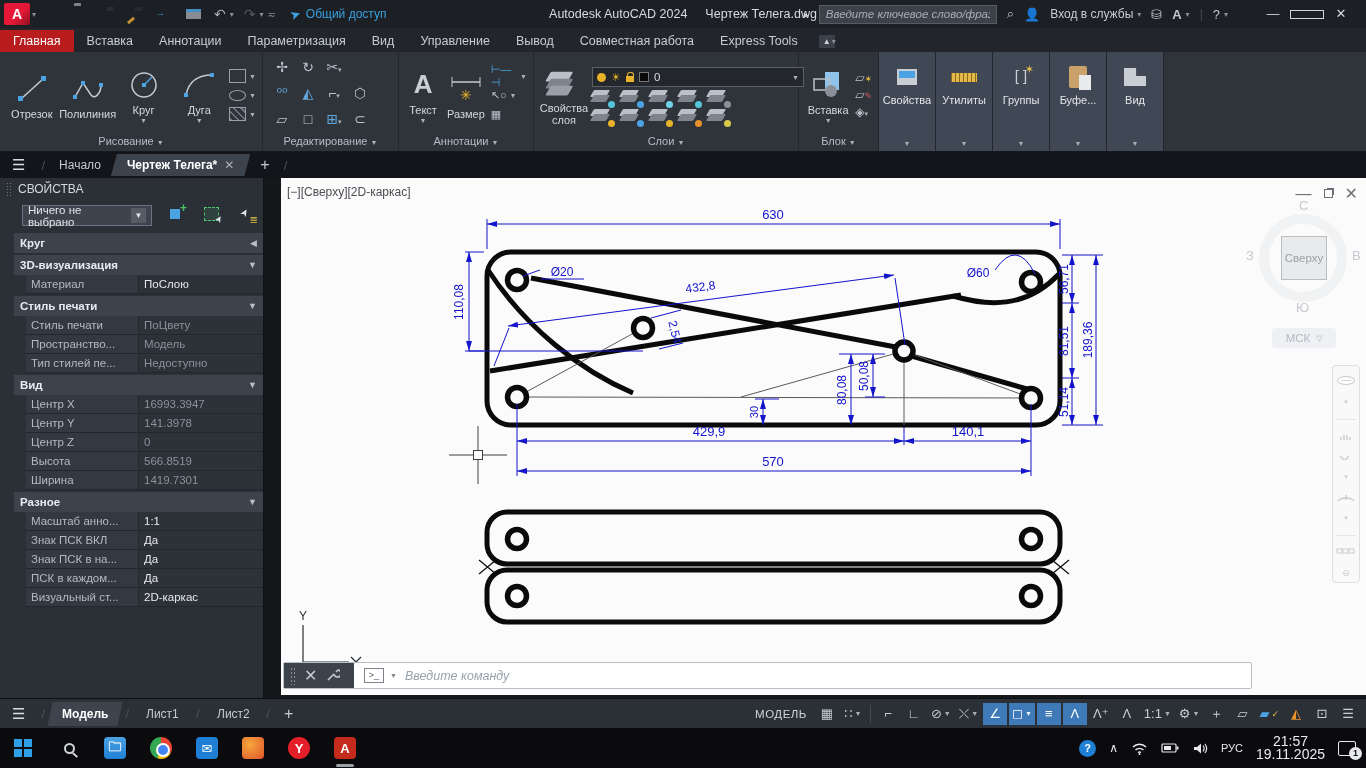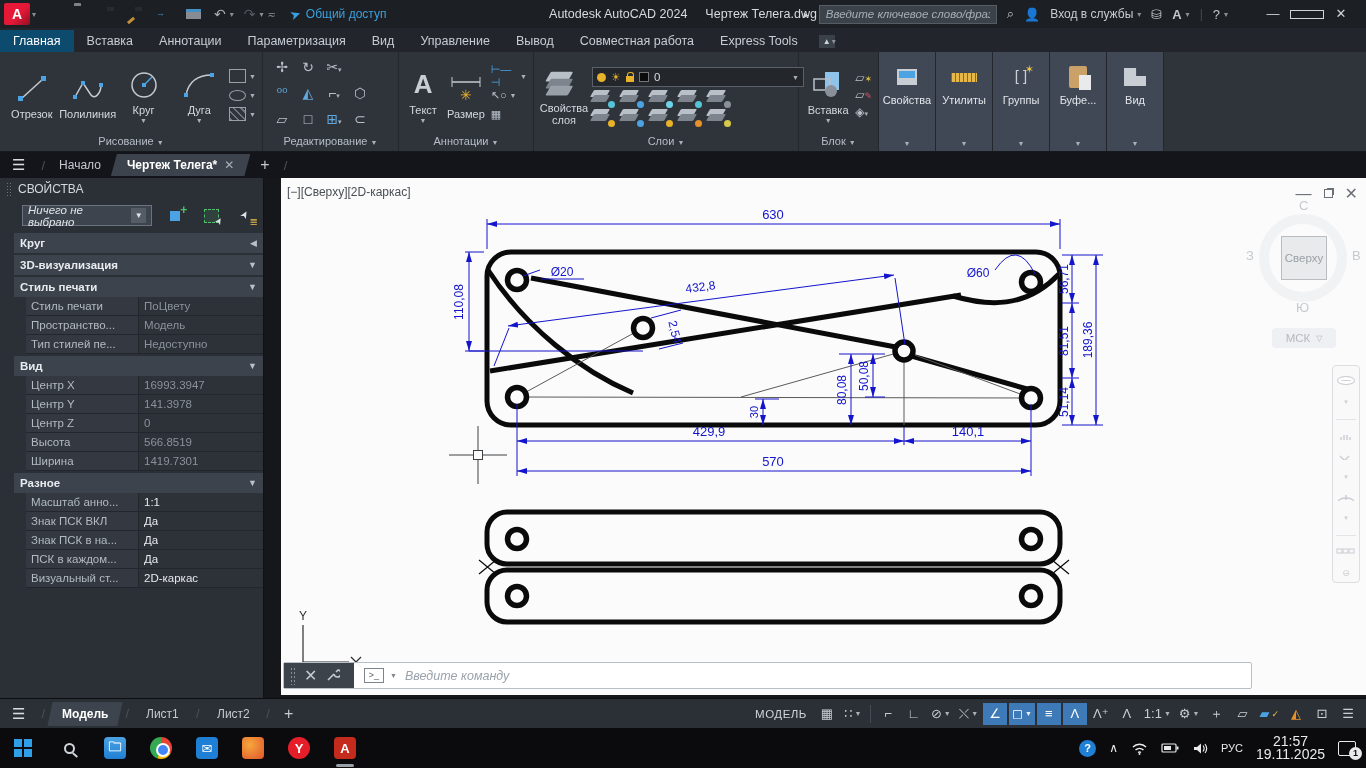--- a/index.html
+++ b/index.html
@@ -32,21 +32,21 @@
     font-style:italic;font-size:11.5px;padding:0 6px;font-family:"Liberation Sans",sans-serif;}
   .tb-search::placeholder{color:#a6adb6;}
   .glyph{color:#c2c7ce;font-size:13px;}
   .win-btns{display:flex;margin-left:18px;}
   .win-btns span{width:34px;text-align:center;color:#cfd4da;font-size:13px;line-height:28px;}
   .restore-box{display:inline-block;width:9px;height:9px;border:1px solid #cfd4da;position:relative;top:1px;}
 
   
   .ribtabs{height:24px;background:#22262c;display:flex;align-items:flex-end;color:#c6ccd3;font-size:12.5px;}
   .ribtabs .rt{padding:4px 13px;cursor:default;}
-  .ribtabs .rt.active{background:#0c4a6e;color:#fff;}
+  .ribtabs .rt.active{background:#b91c1c;color:#fff;}
   .rib-collapse{margin-left:8px;display:flex;align-items:center;gap:3px;padding-bottom:4px;}
   .rib-collapse .box{width:16px;height:13px;background:#3b4149;color:#cfd4da;font-size:8px;text-align:center;line-height:13px;}
 
   
   .ribbon{height:100px;background:#2f343b;display:flex;border-bottom:1px solid #15181c;}
   .panel{display:flex;flex-direction:column;border-right:1px solid #23262c;position:relative;}
   .panel .content{flex:1;display:flex;align-items:center;padding:4px 6px 0 6px;gap:4px;}
   .panel .plabel{height:17px;font-size:11px;color:#b6bdc6;text-align:center;line-height:15px;}
   .bigbtn{width:52px;display:flex;flex-direction:column;align-items:center;gap:1px;color:#d3d8de;font-size:11px;padding:1px 0;}
   .bigbtn .bicon{height:36px;display:flex;align-items:center;justify-content:center;}
@@ -97,21 +97,21 @@
   .ftab .x{color:#aab0b8;font-weight:normal;}
   .fplus{color:#c5cad1;font-size:16px;padding:0 10px;}
 
   
   .main{position:relative;height:520px;background:#15171b;}
 
   
   .palette{position:absolute;left:0;top:0;bottom:0;width:264px;background:#2b2f36;border-right:1px solid #101216;font-size:11.5px;color:#c8cdd4;}
   .pal-head{height:22px;display:flex;align-items:center;gap:7px;padding-left:6px;color:#d3d8de;font-size:12px;}
   .grip{width:5px;height:14px;background-image:radial-gradient(#6c737c 1px,transparent 1px);background-size:3px 3px;}
-  .pal-selrow{display:flex;align-items:center;gap:16px;padding:5px 6px 5px 22px;font-style:italic;}
+  .pal-selrow{display:flex;gap:16px;padding:5px 6px 5px 22px;}
   .pal-dd{flex:1;height:21px;background:#3e444d;border:1px solid #6b7280;display:flex;align-items:center;color:#e2e6ea;padding:0 5px;justify-content:space-between;}
   .pal-dd .dda{background:#555c66;width:15px;height:15px;text-align:center;font-size:8px;line-height:15px;color:#dfe3e8;}
   .selico{width:19px;height:17px;position:relative;}
   .si1:before{content:"";position:absolute;left:2px;top:4px;width:10px;height:10px;background:#4ba3e3;}
   .si1:after{content:"+";position:absolute;right:0;top:-4px;color:#4cc36a;font-weight:bold;font-size:12px;}
   .si2:before{content:"";position:absolute;left:1px;top:2px;width:13px;height:12px;border:1px dashed #4cc36a;background:#3b5c4a66;}
   .si2:after{content:"➤";position:absolute;right:-1px;bottom:-2px;color:#dfe3e8;font-size:9px;transform:rotate(-60deg);}
   .si3:before{content:"➤";position:absolute;left:2px;top:2px;color:#dfe3e8;font-size:10px;transform:rotate(-60deg);}
   .si3:after{content:"≣";position:absolute;right:-1px;bottom:-3px;color:#e8c24a;font-size:10px;}
   .psec{margin-left:14px;background:#3d434c;height:20px;display:flex;align-items:center;padding:0 6px;color:#e8ecf0;font-weight:bold;justify-content:space-between;margin-top:2px;}
@@ -537,20 +537,24 @@
 
     <div class="psec">
         <span>Круг</span>
         <span class="a">◀</span>
       </div>
 
     <div class="psec">
         <span>3D-визуализация</span>
         <span class="a">▼</span>
       </div>
+    <div class="prow">
+      <div class="pl">Материал</div>
+      <div class="pv">ПоСлою</div>
+    </div>
 
     <div class="psec">
         <span>Стиль печати</span>
         <span class="a">▼</span>
       </div>
     <div class="prow">
       <div class="pl">Стиль печати</div>
       <div class="pv ro">ПоЦвету</div>
     </div>
     <div class="prow">

